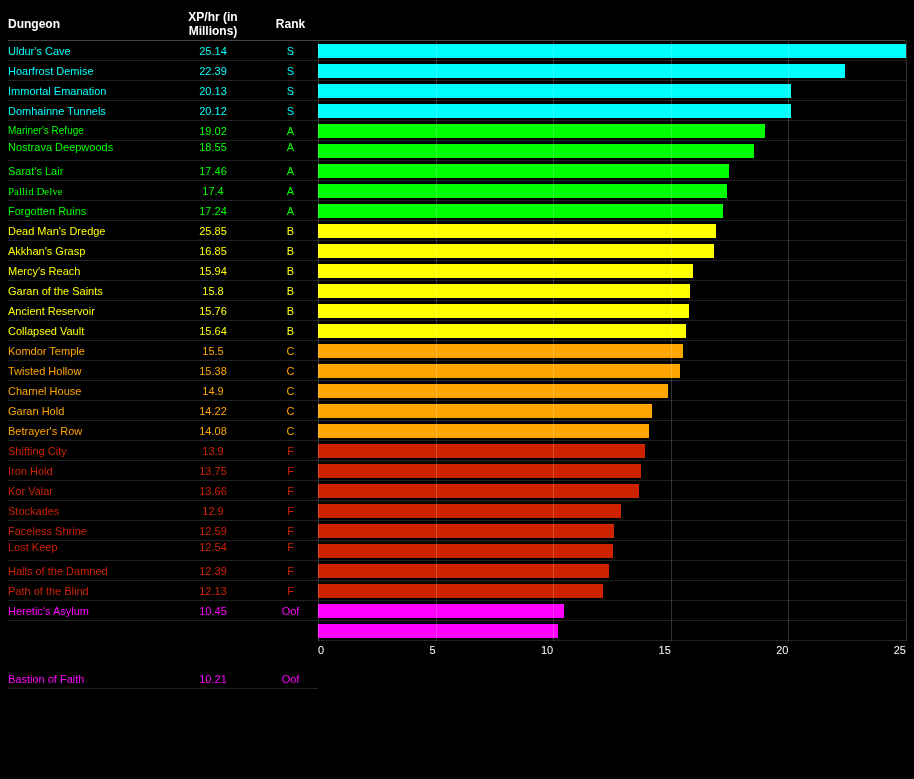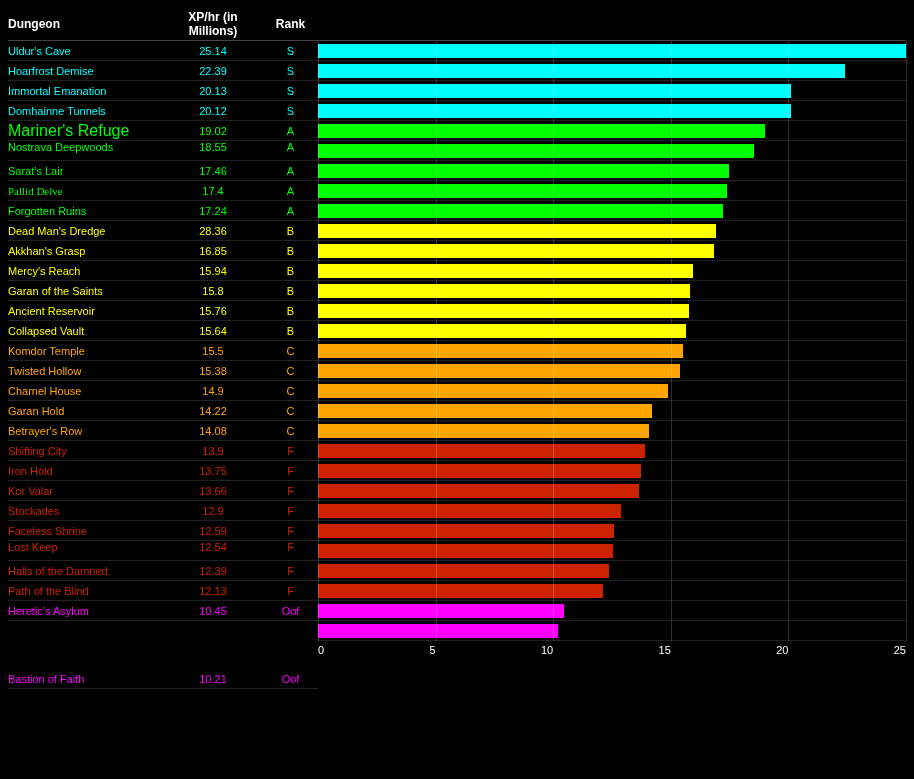--- a/index.html
+++ b/index.html
@@ -88,21 +88,21 @@
           <div style="width: 155px; font-size: 11px; white-space: nowrap; overflow: hidden; color: rgb(0, 255, 255);">Immortal Emanation</div>
           <div style="width: 100px; font-size: 11px; text-align: center; color: rgb(0, 255, 255);">20.13</div>
           <div style="width: 55px; font-size: 11px; text-align: center; color: rgb(0, 255, 255);">S</div>
         </div>
         <div style="display: flex; align-items: center; height: 20px; border-bottom: 1px solid rgb(34, 34, 34);">
           <div style="width: 155px; font-size: 11px; white-space: nowrap; overflow: hidden; color: rgb(0, 255, 255);">Domhainne Tunnels</div>
           <div style="width: 100px; font-size: 11px; text-align: center; color: rgb(0, 255, 255);">20.12</div>
           <div style="width: 55px; font-size: 11px; text-align: center; color: rgb(0, 255, 255);">S</div>
         </div>
         <div style="display: flex; align-items: center; height: 20px; border-bottom: 1px solid rgb(34, 34, 34);">
-          <div style="width: 155px; font-size: 16px; white-space: nowrap; overflow: hidden; color: rgb(0, 255, 0);">Mariner's Refuge</div>
+          <div style="width: 155px; font-size: 10px; white-space: nowrap; overflow: hidden; color: rgb(0, 255, 0);">Mariner's Refuge</div>
           <div style="width: 100px; font-size: 11px; text-align: center; color: rgb(0, 255, 0);">19.02</div>
           <div style="width: 55px; font-size: 11px; text-align: center; color: rgb(0, 255, 0);">A</div>
         </div>
         <div style="display: flex; align-items: flex-start; height: 20px; border-bottom: 1px solid rgb(34, 34, 34);">
           <div style="width: 155px; font-size: 11px; white-space: nowrap; overflow: hidden; color: rgb(0, 255, 0);">Nostrava Deepwoods</div>
           <div style="width: 100px; font-size: 11px; text-align: center; color: rgb(0, 255, 0);">18.55</div>
           <div style="width: 55px; font-size: 11px; text-align: center; color: rgb(0, 255, 0);">A</div>
         </div>
         <div style="display: flex; align-items: center; height: 20px; border-bottom: 1px solid rgb(34, 34, 34);">
           <div style="width: 155px; font-size: 11px; white-space: nowrap; overflow: hidden; color: rgb(0, 255, 0);">Sarat's Lair</div>
@@ -114,21 +114,21 @@
           <div style="width: 100px; font-size: 11px; text-align: center; color: rgb(0, 255, 0);">17.4</div>
           <div style="width: 55px; font-size: 11px; text-align: center; color: rgb(0, 255, 0);">A</div>
         </div>
         <div style="display: flex; align-items: center; height: 20px; border-bottom: 1px solid rgb(34, 34, 34);">
           <div style="width: 155px; font-size: 11px; white-space: nowrap; overflow: hidden; color: rgb(0, 255, 0);">Forgotten Ruins</div>
           <div style="width: 100px; font-size: 11px; text-align: center; color: rgb(0, 255, 0);">17.24</div>
           <div style="width: 55px; font-size: 11px; text-align: center; color: rgb(0, 255, 0);">A</div>
         </div>
         <div style="display: flex; align-items: center; height: 20px; border-bottom: 1px solid rgb(34, 34, 34);">
           <div style="width: 155px; font-size: 11px; white-space: nowrap; overflow: hidden; color: rgb(255, 255, 0);">Dead Man's Dredge</div>
-          <div style="width: 100px; font-size: 11px; text-align: center; color: rgb(255, 255, 0);">28.36</div>
+          <div style="width: 100px; font-size: 11px; text-align: center; color: rgb(255, 255, 0);">25.85</div>
           <div style="width: 55px; font-size: 11px; text-align: center; color: rgb(255, 255, 0);">B</div>
         </div>
         <div style="display: flex; align-items: center; height: 20px; border-bottom: 1px solid rgb(34, 34, 34);">
           <div style="width: 155px; font-size: 11px; white-space: nowrap; overflow: hidden; color: rgb(255, 255, 0);">Akkhan's Grasp</div>
           <div style="width: 100px; font-size: 11px; text-align: center; color: rgb(255, 255, 0);">16.85</div>
           <div style="width: 55px; font-size: 11px; text-align: center; color: rgb(255, 255, 0);">B</div>
         </div>
         <div style="display: flex; align-items: center; height: 20px; border-bottom: 1px solid rgb(34, 34, 34);">
           <div style="width: 155px; font-size: 11px; white-space: nowrap; overflow: hidden; color: rgb(255, 255, 0);">Mercy's Reach</div>
           <div style="width: 100px; font-size: 11px; text-align: center; color: rgb(255, 255, 0);">15.94</div>

